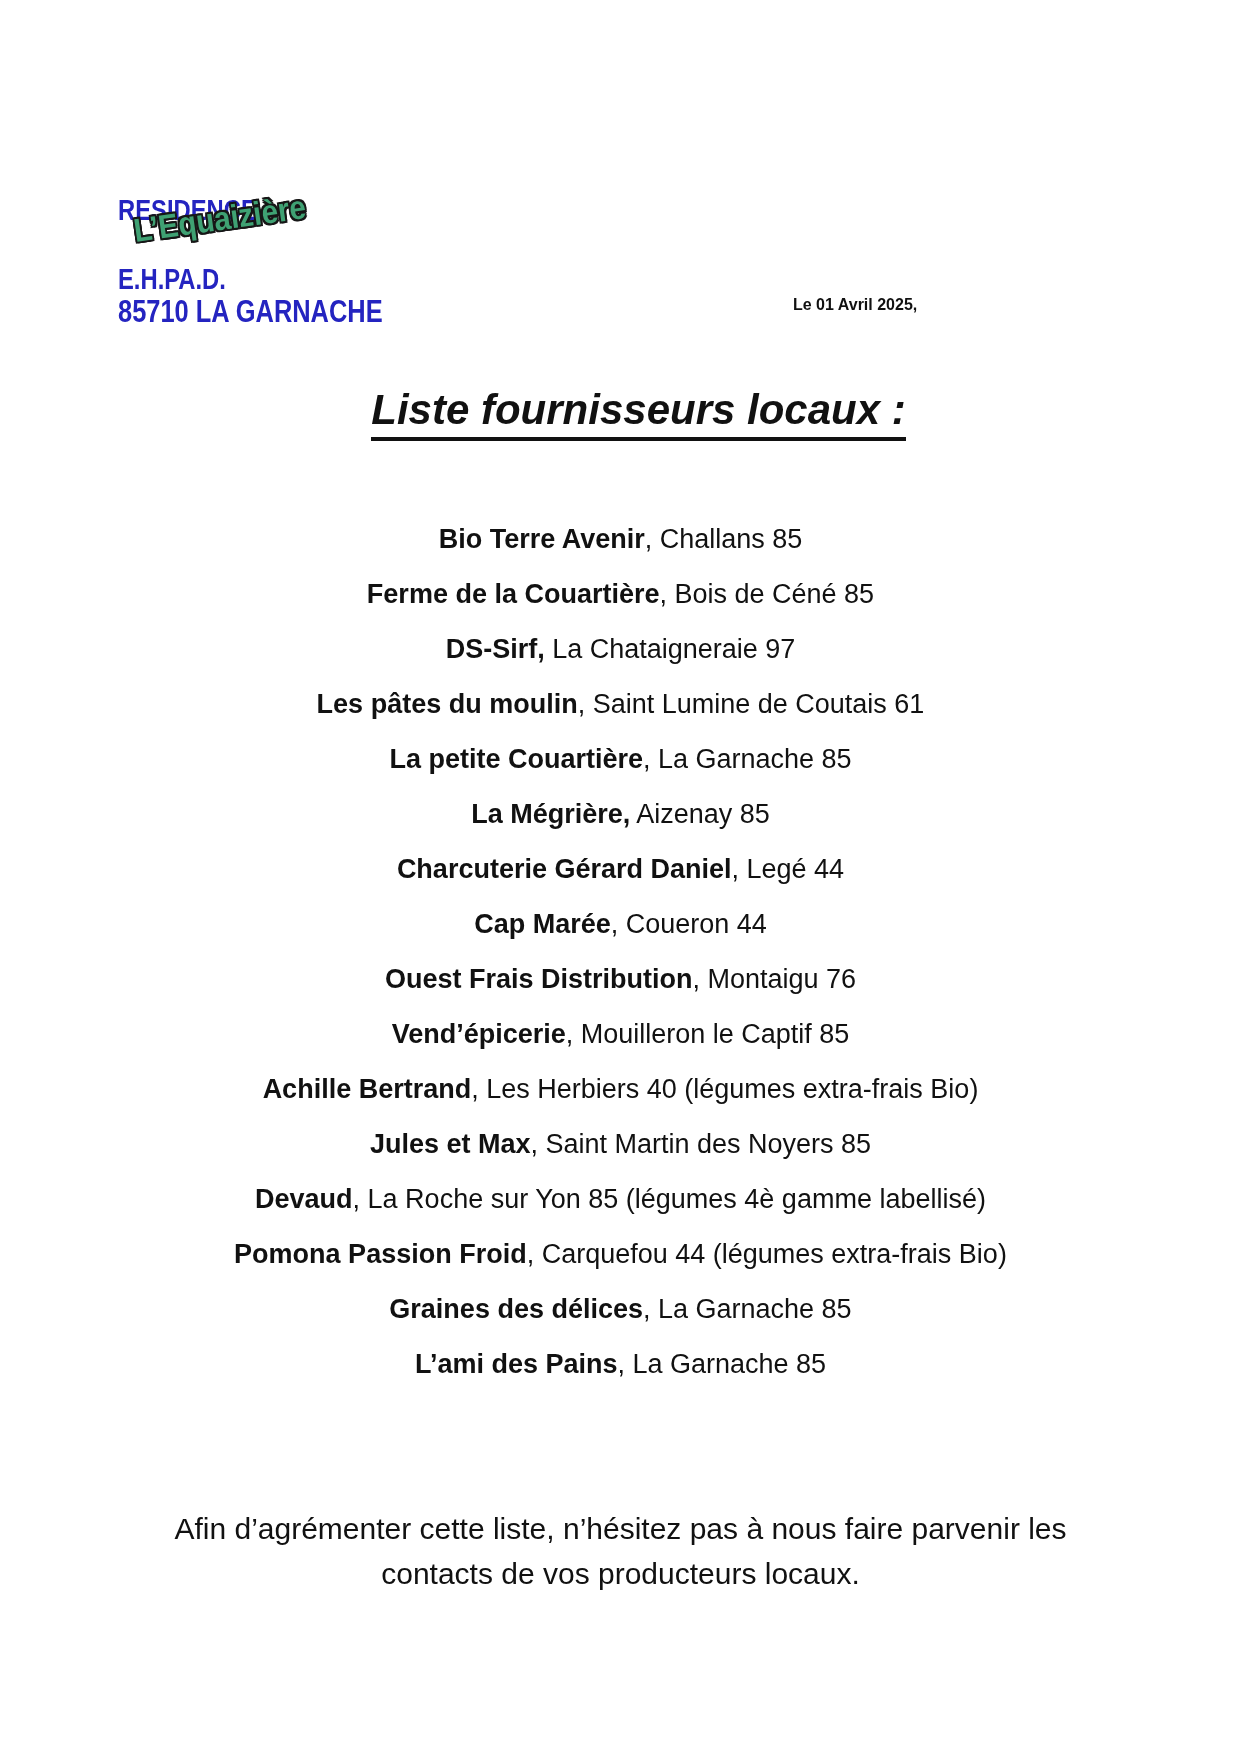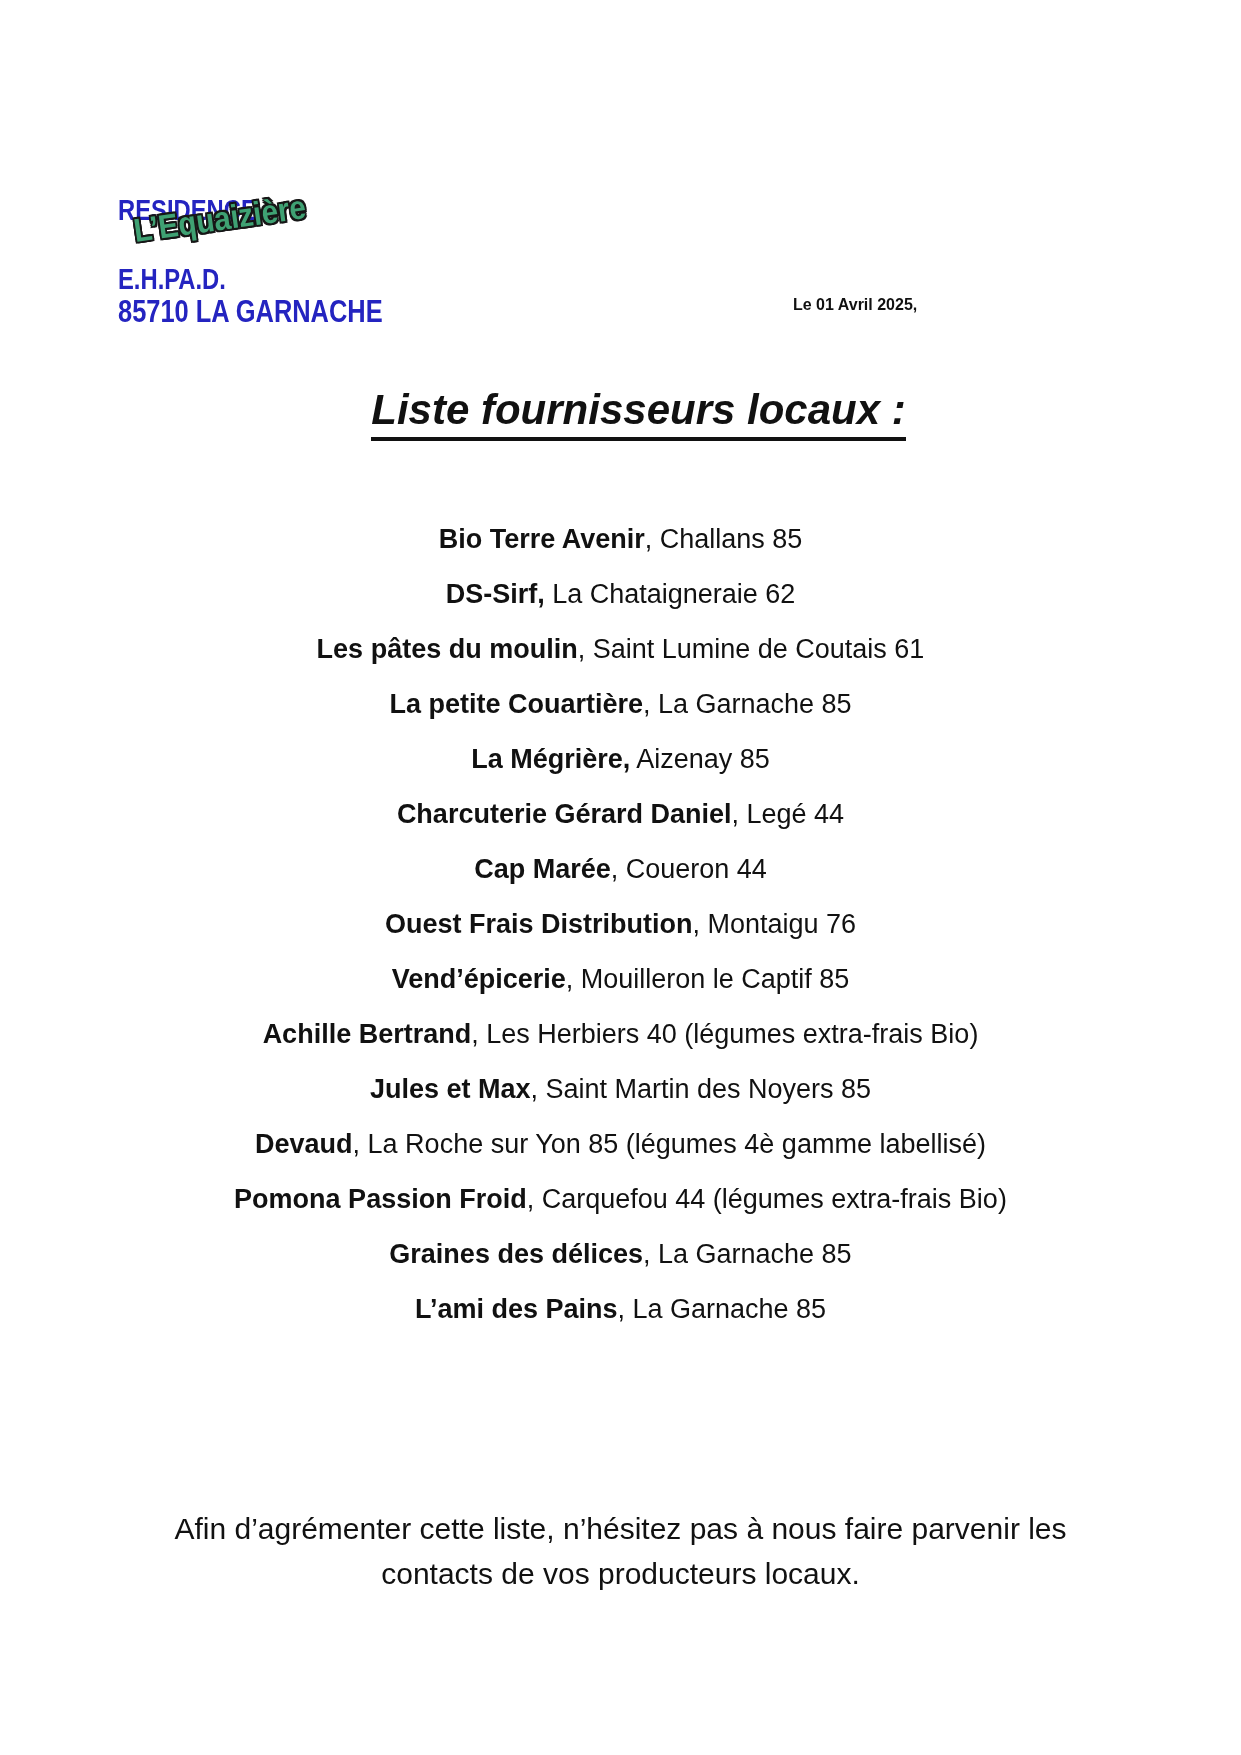--- a/index.html
+++ b/index.html
@@ -97,22 +97,23 @@
 
   <div class="date">Le 01 Avril 2025,</div>
 
   <div class="title-wrap">
     <h1 class="title-text">Liste fournisseurs locaux :</h1>
   </div>
 
   <div class="suppliers">
     <p class="supplier"><span class="supplier-name">Bio Terre Avenir</span><span class="supplier-location">, Challans 85</span></p>
 
+    <p class="supplier"><span class="supplier-name">Ferme de la Couartière</span><span class="supplier-location">, Bois de Céné 85</span></p>
 
-    <p class="supplier"><span class="supplier-name">DS-Sirf,</span><span class="supplier-location"> La Chataigneraie 62</span></p>
+    <p class="supplier"><span class="supplier-name">DS-Sirf,</span><span class="supplier-location"> La Chataigneraie 97</span></p>
 
     <p class="supplier"><span class="supplier-name">Les pâtes du moulin</span><span class="supplier-location">, Saint Lumine de Coutais 61</span></p>
 
     <p class="supplier"><span class="supplier-name">La petite Couartière</span><span class="supplier-location">, La Garnache 85</span></p>
 
     <p class="supplier"><span class="supplier-name">La Mégrière,</span><span class="supplier-location"> Aizenay 85</span></p>
 
     <p class="supplier"><span class="supplier-name">Charcuterie Gérard Daniel</span><span class="supplier-location">, Legé 44</span></p>
 
     <p class="supplier"><span class="supplier-name">Cap Marée</span><span class="supplier-location">, Coueron 44</span></p>

